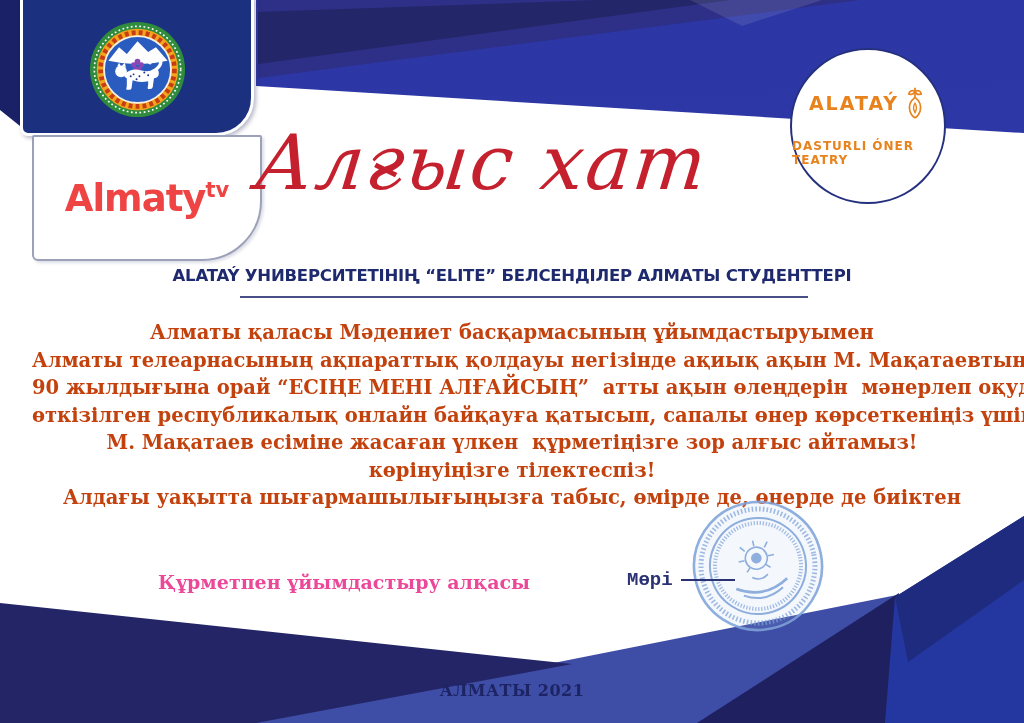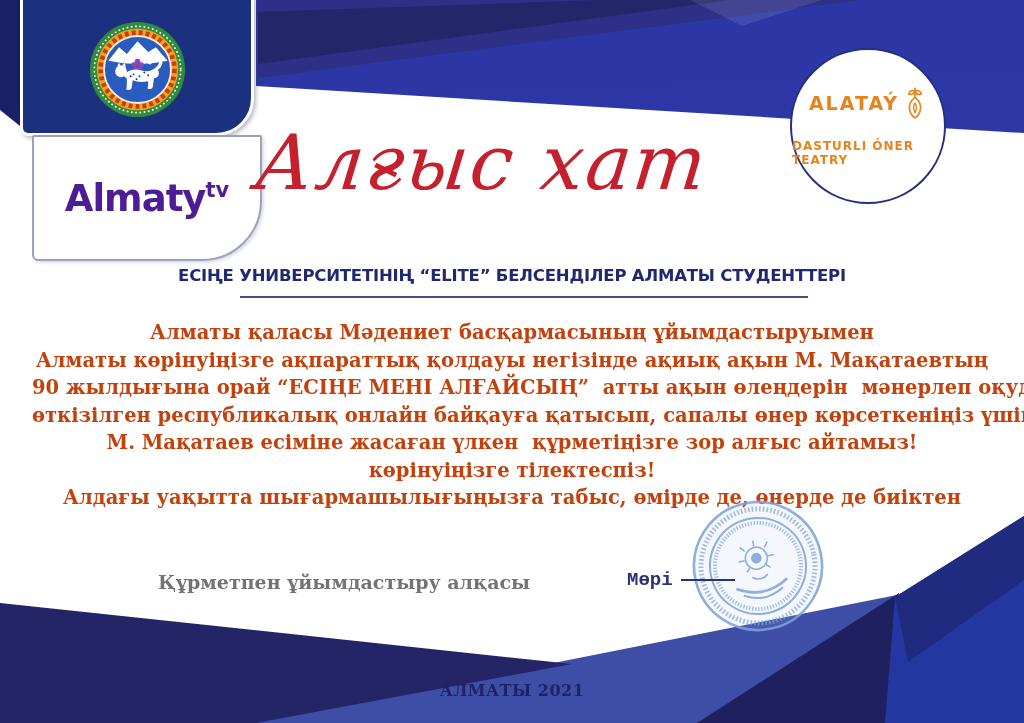--- a/index.html
+++ b/index.html
@@ -33,21 +33,21 @@
   
   .tv-card {
     position:absolute; left:32px; top:135px; width:226px; height:122px;
     background:#ffffff; border:2px solid #9ba1b8;
     border-radius:2px 2px 60px 6px;
     box-shadow:2px 2px 3px rgba(120,125,160,.25);
     display:flex; align-items:center; justify-content:center;
   }
   .tv-logo {
     font-family:"DejaVu Sans","Liberation Sans",sans-serif;
-    font-weight:bold; font-size:37px; color:#4c1d95; letter-spacing:-1px;
+    font-weight:bold; font-size:37px; color:#ef4444; letter-spacing:-1px;
   }
   .tv-logo sup { font-size:21px; letter-spacing:0; vertical-align:14px; }
 
   
   .alatau-circle {
     position:absolute; left:790px; top:48px; width:152px; height:152px;
     background:#ffffff; border:2px solid #25317e; border-radius:50%;
     display:flex; flex-direction:column; align-items:center; justify-content:center;
     z-index:3;
   }
@@ -81,21 +81,21 @@
   
   .body-text {
     position:absolute; left:32px; width:960px; top:319px; text-align:center;
     font-weight:bold; font-size:19.5px; line-height:27.5px; color:#c2410c;
   }
   .body-text div { white-space:pre; }
 
   
   .sig-label {
     position:absolute; left:158px; top:571px;
-    font-weight:bold; font-size:19px; color:#737373;
+    font-weight:bold; font-size:19px; color:#ec4899;
   }
   .seal-row { position:absolute; left:627px; top:569px; z-index:3;
     font-weight:bold; font-size:19px; color:#2b3274;font-family:Liberation Mono, monospace; }
   .seal-line { display:inline-block; width:54px; border-bottom:2px solid #2b3274;
     margin-left:8px; transform:translateY(-4px); }
 
   .stamp { position:absolute; left:688px; top:496px; width:140px; height:140px;
     transform:rotate(-12deg); opacity:.88; z-index:2; }
 
   
@@ -174,26 +174,26 @@
           <path d="M20 20 Q7 30 11 44 Q14 53 20 56 Q26 53 29 44 Q33 30 20 20"></path>
           <path d="M20 30 Q15 38 20 47 Q25 38 20 30" stroke-width="2.4"></path>
         </g>
       </svg>
     </div>
     <div class="alatau-sub">DASTURLI ÓNER TEATRY</div>
   </div>
 
   <div class="title">Алғыс хат</div>
 
-  <div class="recipient"><span>ЕСІҢЕ УНИВЕРСИТЕТІНІҢ </span><span class="elite">“ELITE”</span><span> БЕЛСЕНДІЛЕР АЛМАТЫ СТУДЕНТТЕРІ</span></div>
+  <div class="recipient"><span>ALATAÝ УНИВЕРСИТЕТІНІҢ </span><span class="elite">“ELITE”</span><span> БЕЛСЕНДІЛЕР АЛМАТЫ СТУДЕНТТЕРІ</span></div>
   <div class="recipient-rule"></div>
 
   <div class="body-text">
     <div>Алматы қаласы Мәдениет басқармасының ұйымдастыруымен</div>
-    <div>Алматы көрінуіңізге ақпараттық қолдауы негізінде ақиық ақын М. Мақатаевтың</div>
+    <div>Алматы телеарнасының ақпараттық қолдауы негізінде ақиық ақын М. Мақатаевтың</div>
     <div>90 жылдығына орай “ЕСІҢЕ МЕНІ АЛҒАЙСЫҢ”  атты ақын өлеңдерін  мәнерлеп оқудан</div>
     <div>өткізілген республикалық онлайн байқауға қатысып, сапалы өнер көрсеткеніңіз үшін,</div>
     <div>М. Мақатаев есіміне жасаған үлкен  құрметіңізге зор алғыс айтамыз!</div>
     <div>көрінуіңізге тілектеспіз!</div>
     <div>Алдағы уақытта шығармашылығыңызға табыс, өмірде де, өнерде де биіктен</div>
   </div>
 
   <div class="sig-label">Құрметпен ұйымдастыру алқасы</div>
 
   <svg class="stamp" viewBox="0 0 140 140">

